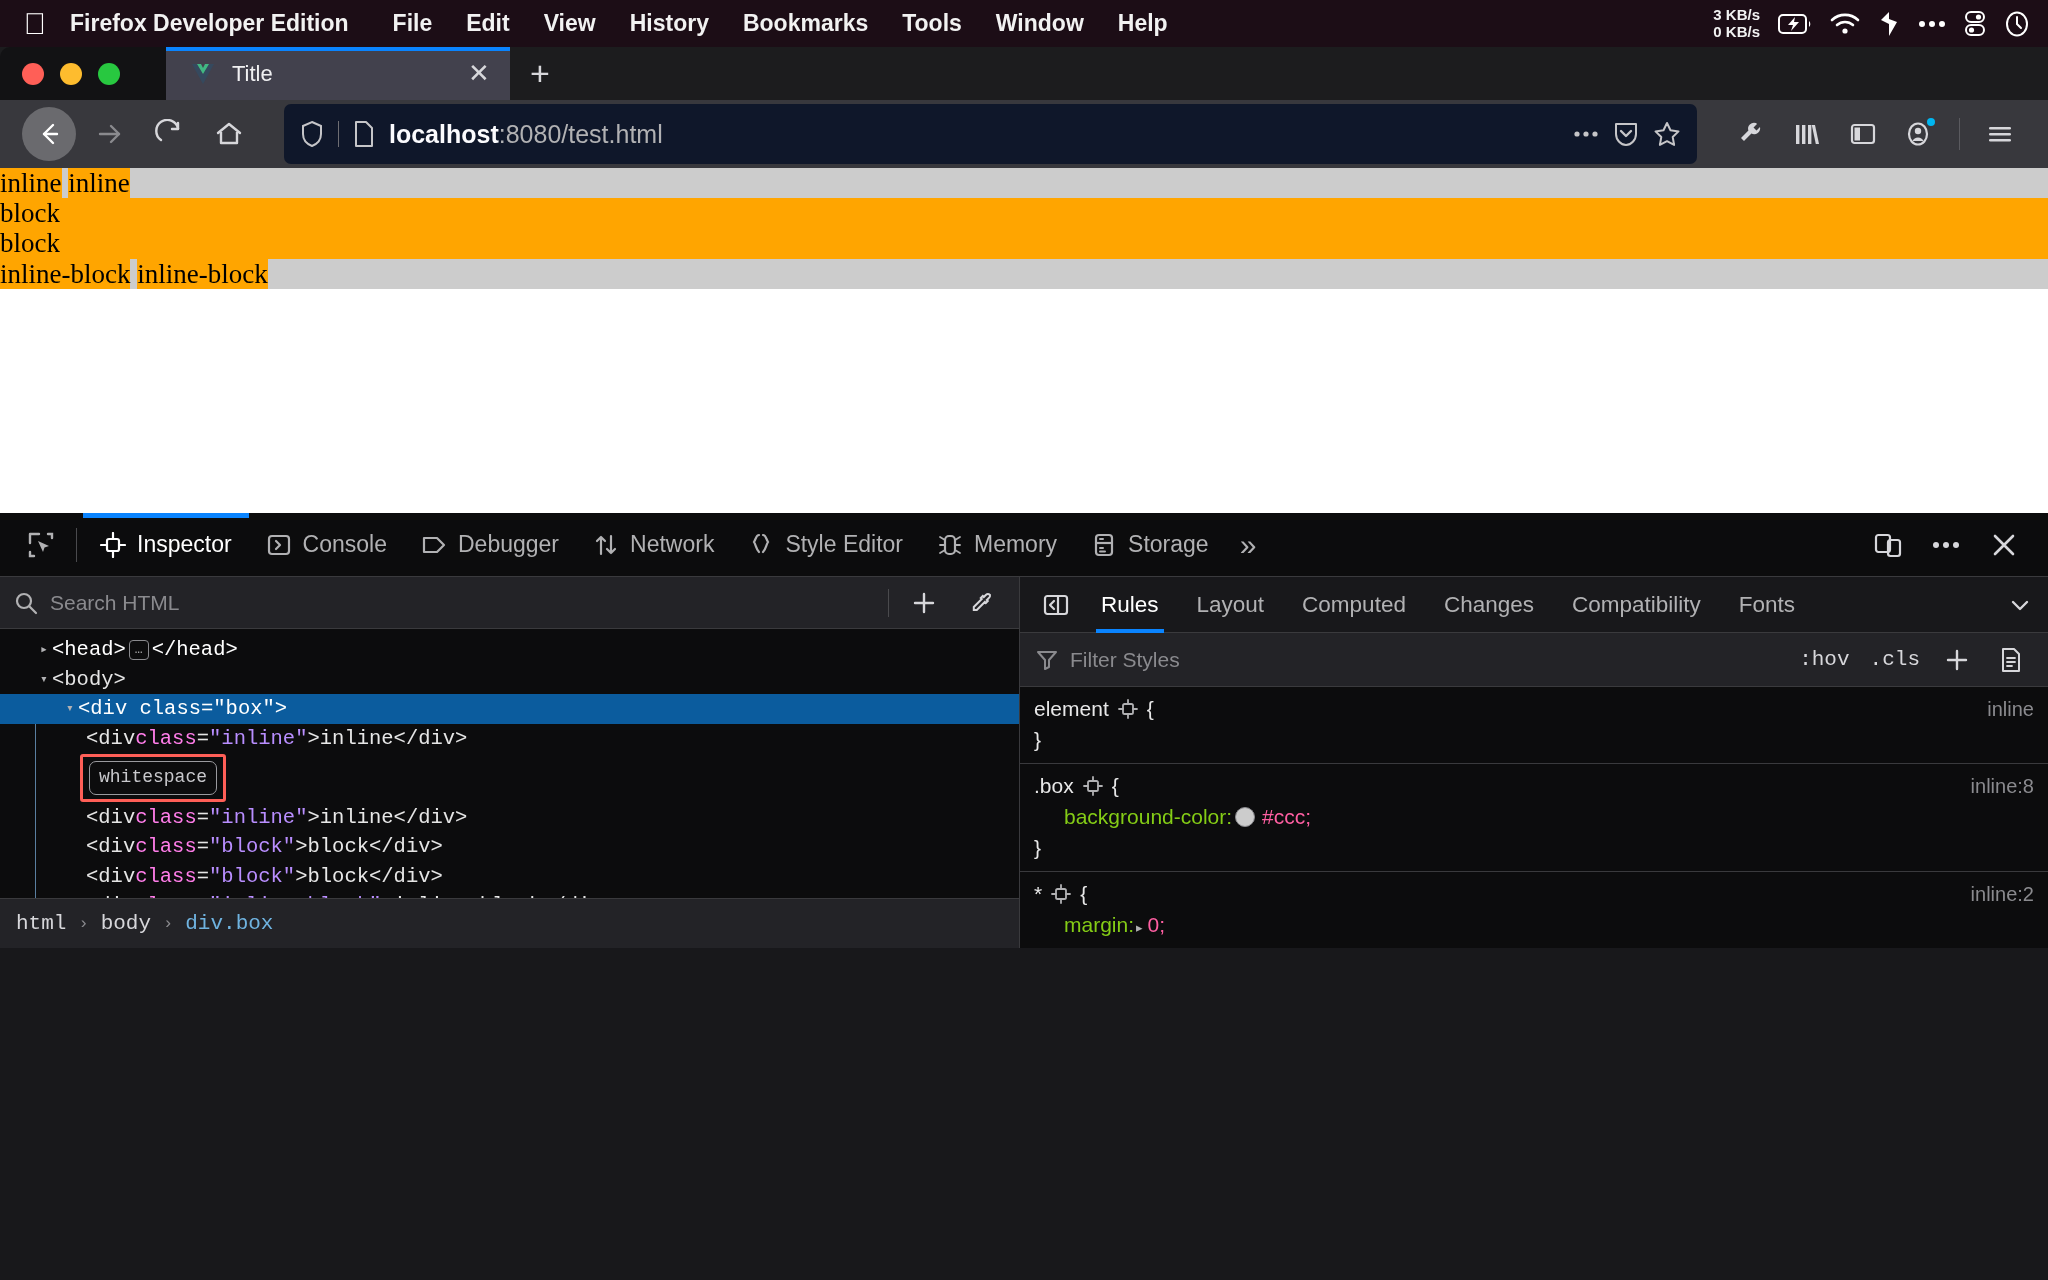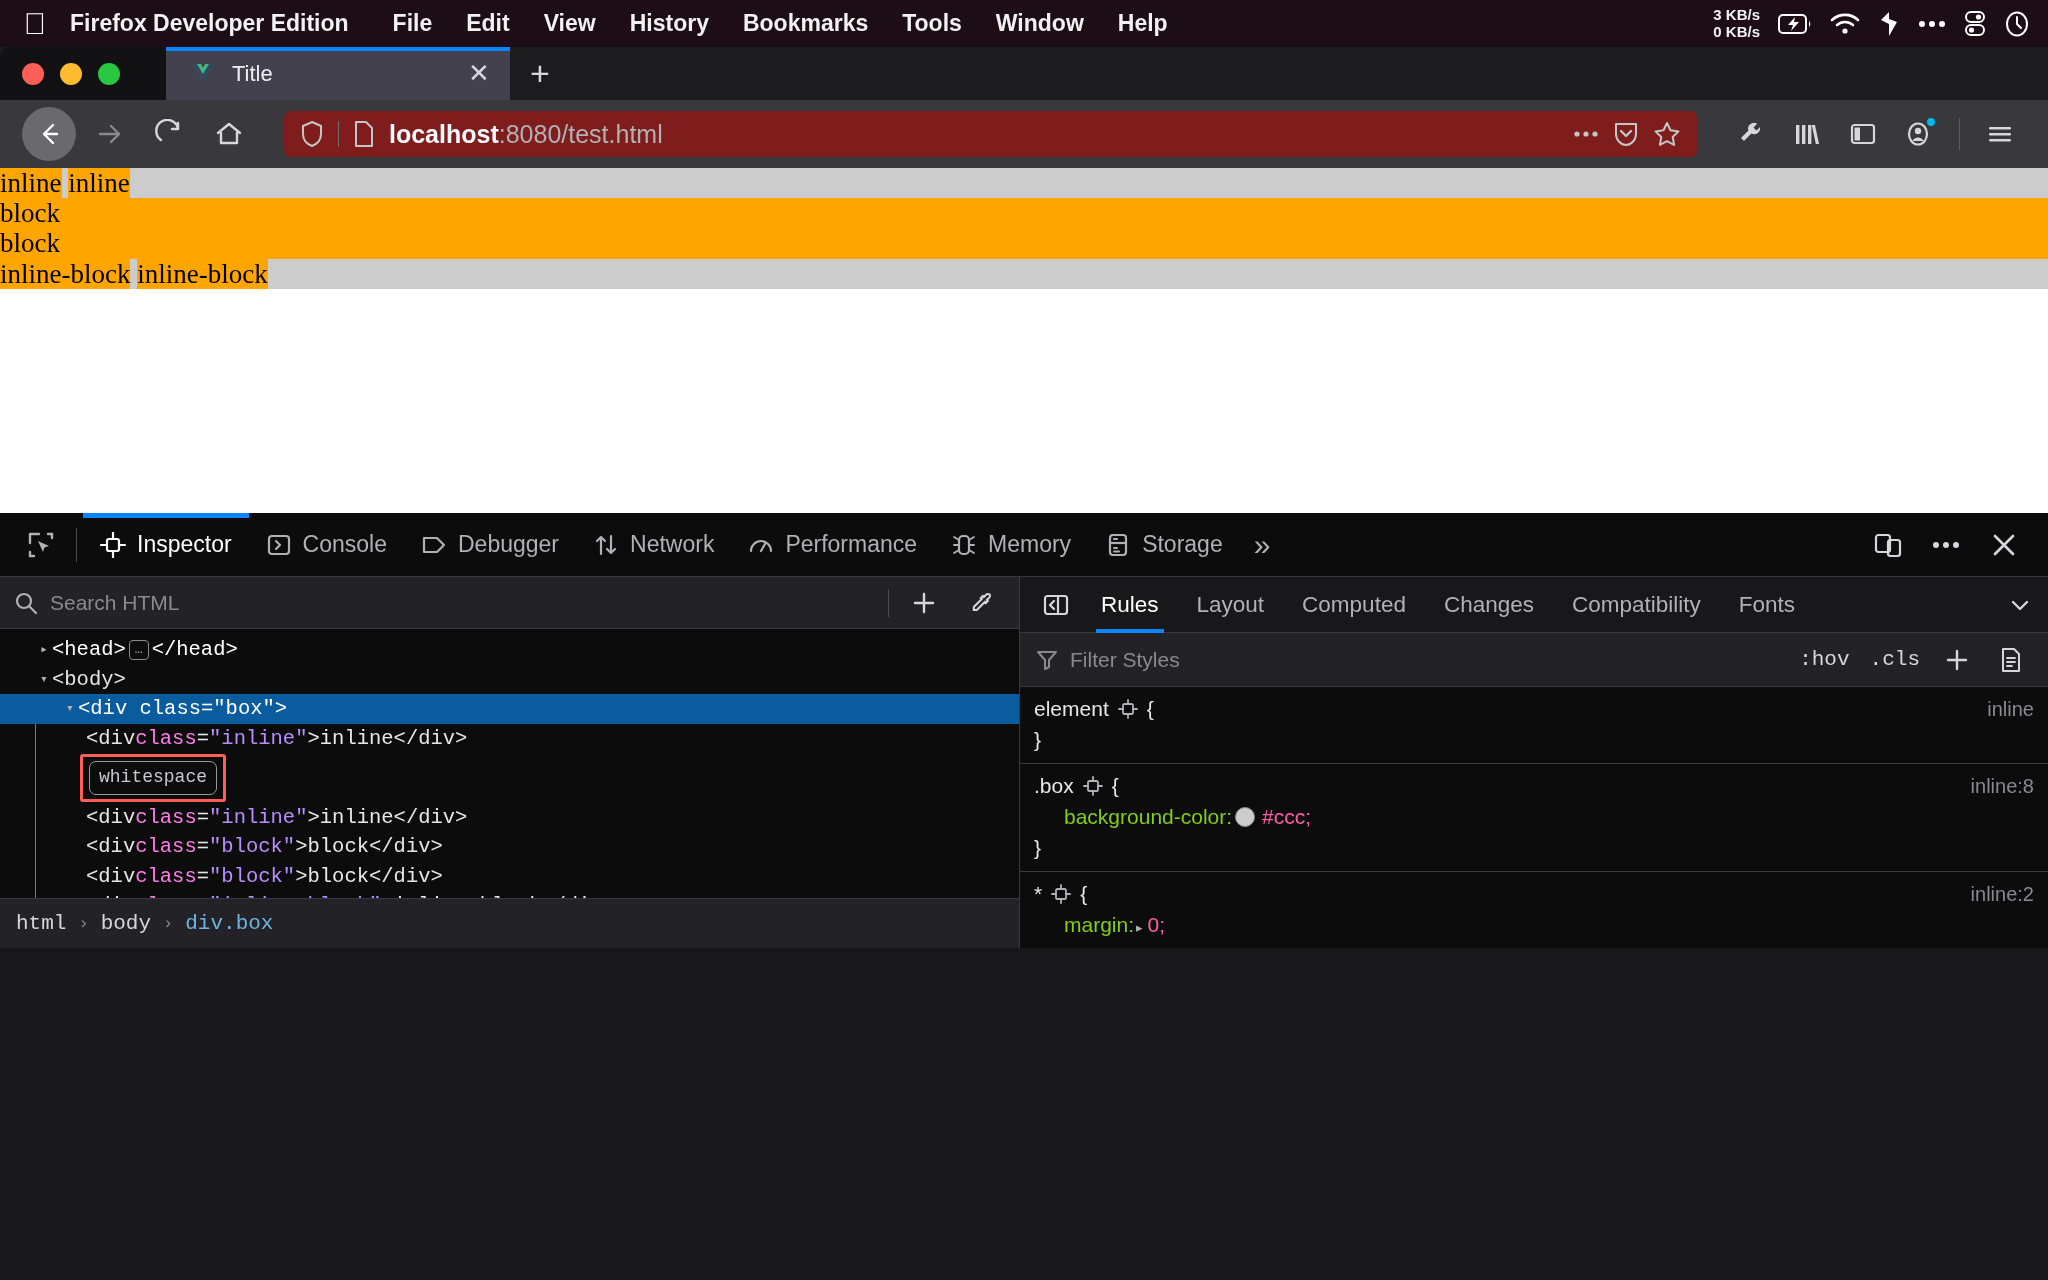--- a/index.html
+++ b/index.html
@@ -75,21 +75,21 @@
   }
   .navbtn{
     width:54px; height:54px; border-radius:50%;
     display:flex; align-items:center; justify-content:center;
     color:#d7d7db;
   }
   .navbtn.back{ background:#6a6a6e; color:#fff; }
   .navbtn.fwd{ color:#8a8a8e; }
 
   .urlbar{
-    flex:1; height:46px; margin:0 22px; background:#7f1d1d;
+    flex:1; height:60px; margin:0 22px; background:#0f172a;
     border-radius:7px; display:flex; align-items:center; padding:8px 16px; gap:14px;
     min-width:0;
   }
   .url-sep{ width:1px; height:26px; background:#6e6e73; }
   .url-text{
     flex:1; font-size:25px; color:#b1b1b3; white-space:nowrap; overflow:hidden;
     font-family:"Liberation Sans", sans-serif;
   }
   .url-text b{ color:#fbfbfe; font-weight:bold; }
   .url-icon{ color:#c5c5c8; display:flex; align-items:center; }
@@ -464,30 +464,30 @@
     <div class="dt-tab">
       <span class="dt-tab-ico">
         <svg width="26" height="26" viewBox="0 0 26 26">
             <path d="M8 22V5M8 5L4 9M8 5l4 4" fill="none" stroke="#b1b1b3" stroke-width="2.2" stroke-linecap="round" stroke-linejoin="round"></path>
             <path d="M18 4v17M18 21l-4-4M18 21l4-4" fill="none" stroke="#b1b1b3" stroke-width="2.2" stroke-linecap="round" stroke-linejoin="round"></path>
           </svg>
       </span>
       <span>Network</span>
     </div>
 
-
     <div class="dt-tab">
       <span class="dt-tab-ico">
         <svg width="26" height="26" viewBox="0 0 26 26">
-            <path d="M3 19a10 10 0 0120 0" fill="none" stroke="#b1b1b3" stroke-width="2.2" stroke-linecap="round"></path>
-            <path d="M13 19l4-7" stroke="#b1b1b3" stroke-width="2.2" stroke-linecap="round"></path>
+            <path d="M11 3c-3 0-3 4-5 7 2 3 2 7 5 10" fill="none" stroke="#b1b1b3" stroke-width="2.2" stroke-linecap="round"></path>
+            <path d="M15 3c3 0 3 4 5 7-2 3-2 7-5 10" fill="none" stroke="#b1b1b3" stroke-width="2.2" stroke-linecap="round"></path>
           </svg>
       </span>
-      <span>Performance</span>
-    </div>
+      <span>Style Editor</span>
+    </div>
+
 
     <div class="dt-tab">
       <span class="dt-tab-ico">
         <svg width="26" height="26" viewBox="0 0 26 26">
             <rect x="8" y="4" width="10" height="18" rx="4" fill="none" stroke="#b1b1b3" stroke-width="2.2"></rect>
             <path d="M8 8L3 5M8 13H3M8 18l-5 3M18 8l5-3M18 13h5M18 18l5 3" stroke="#b1b1b3" stroke-width="1.8" stroke-linecap="round"></path>
           </svg>
       </span>
       <span>Memory</span>
     </div>

